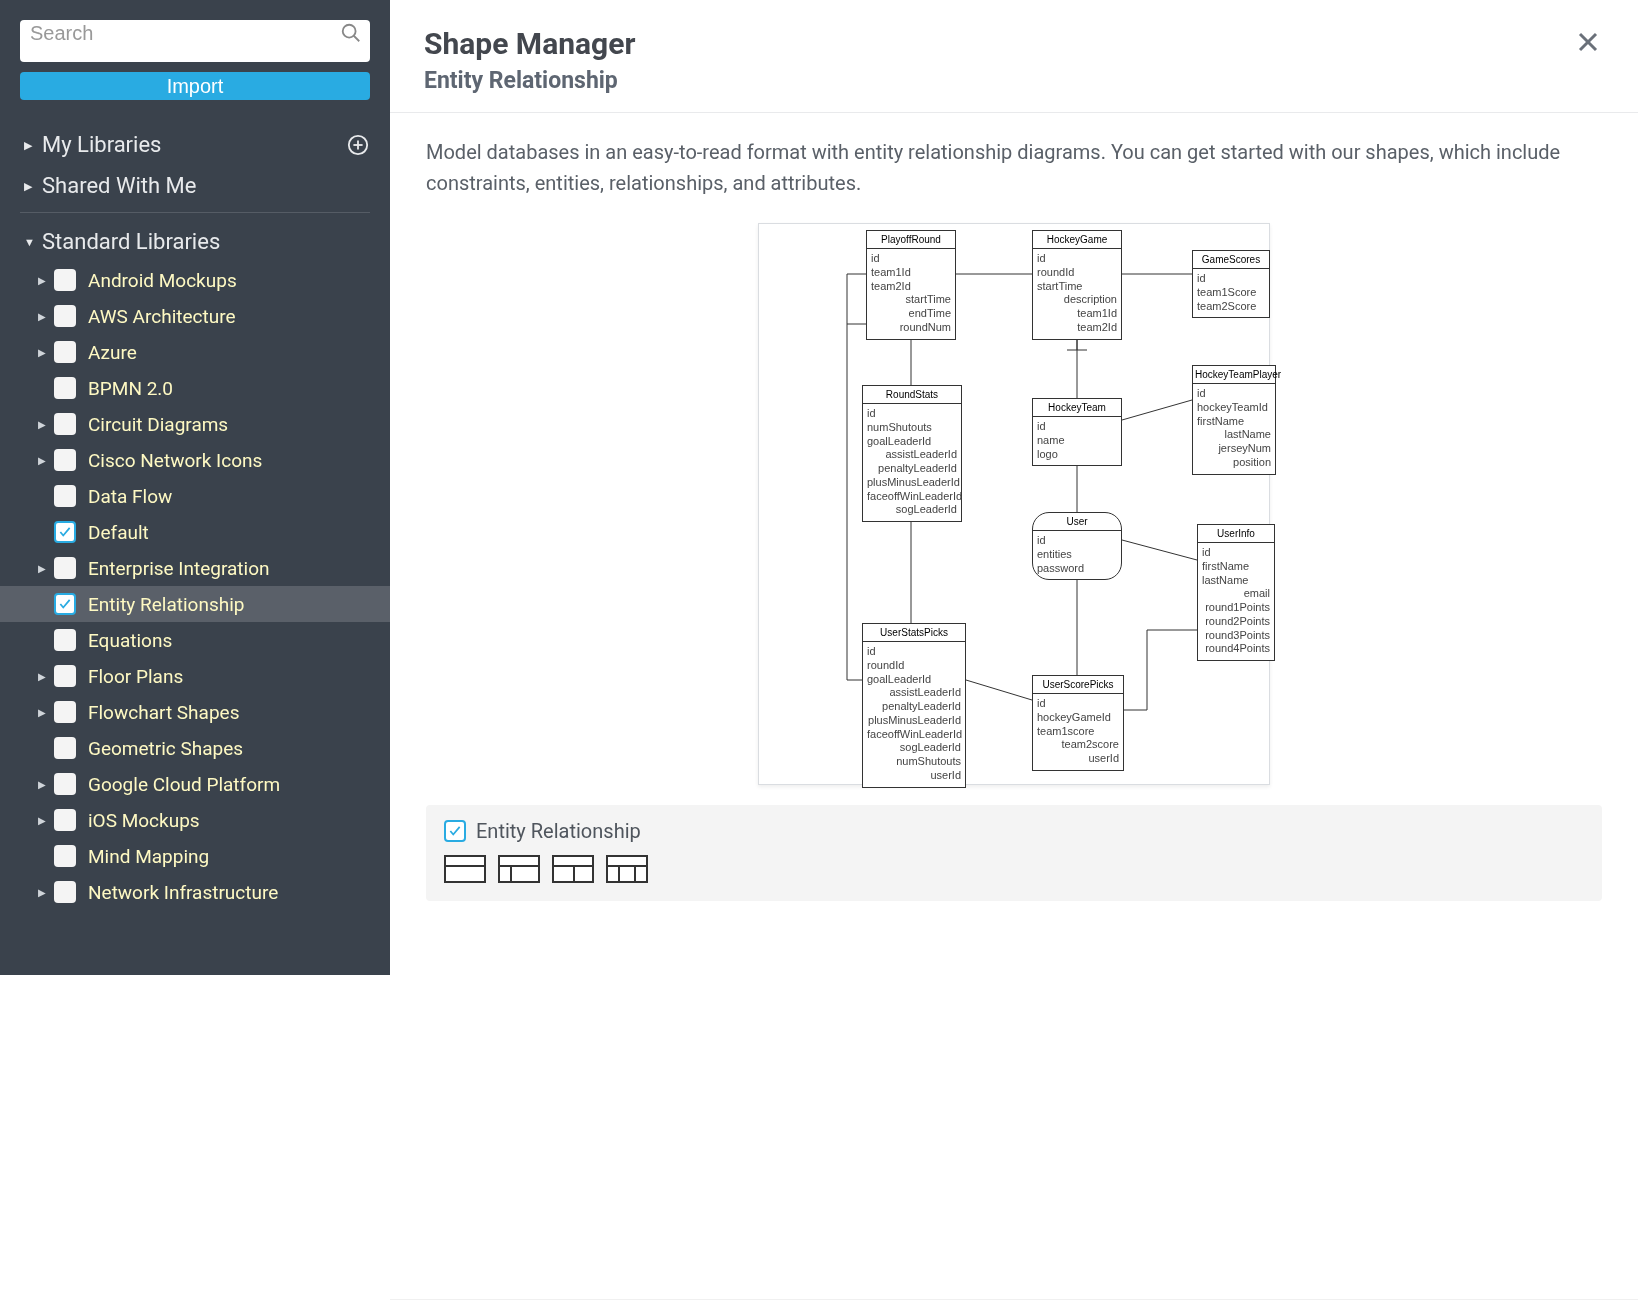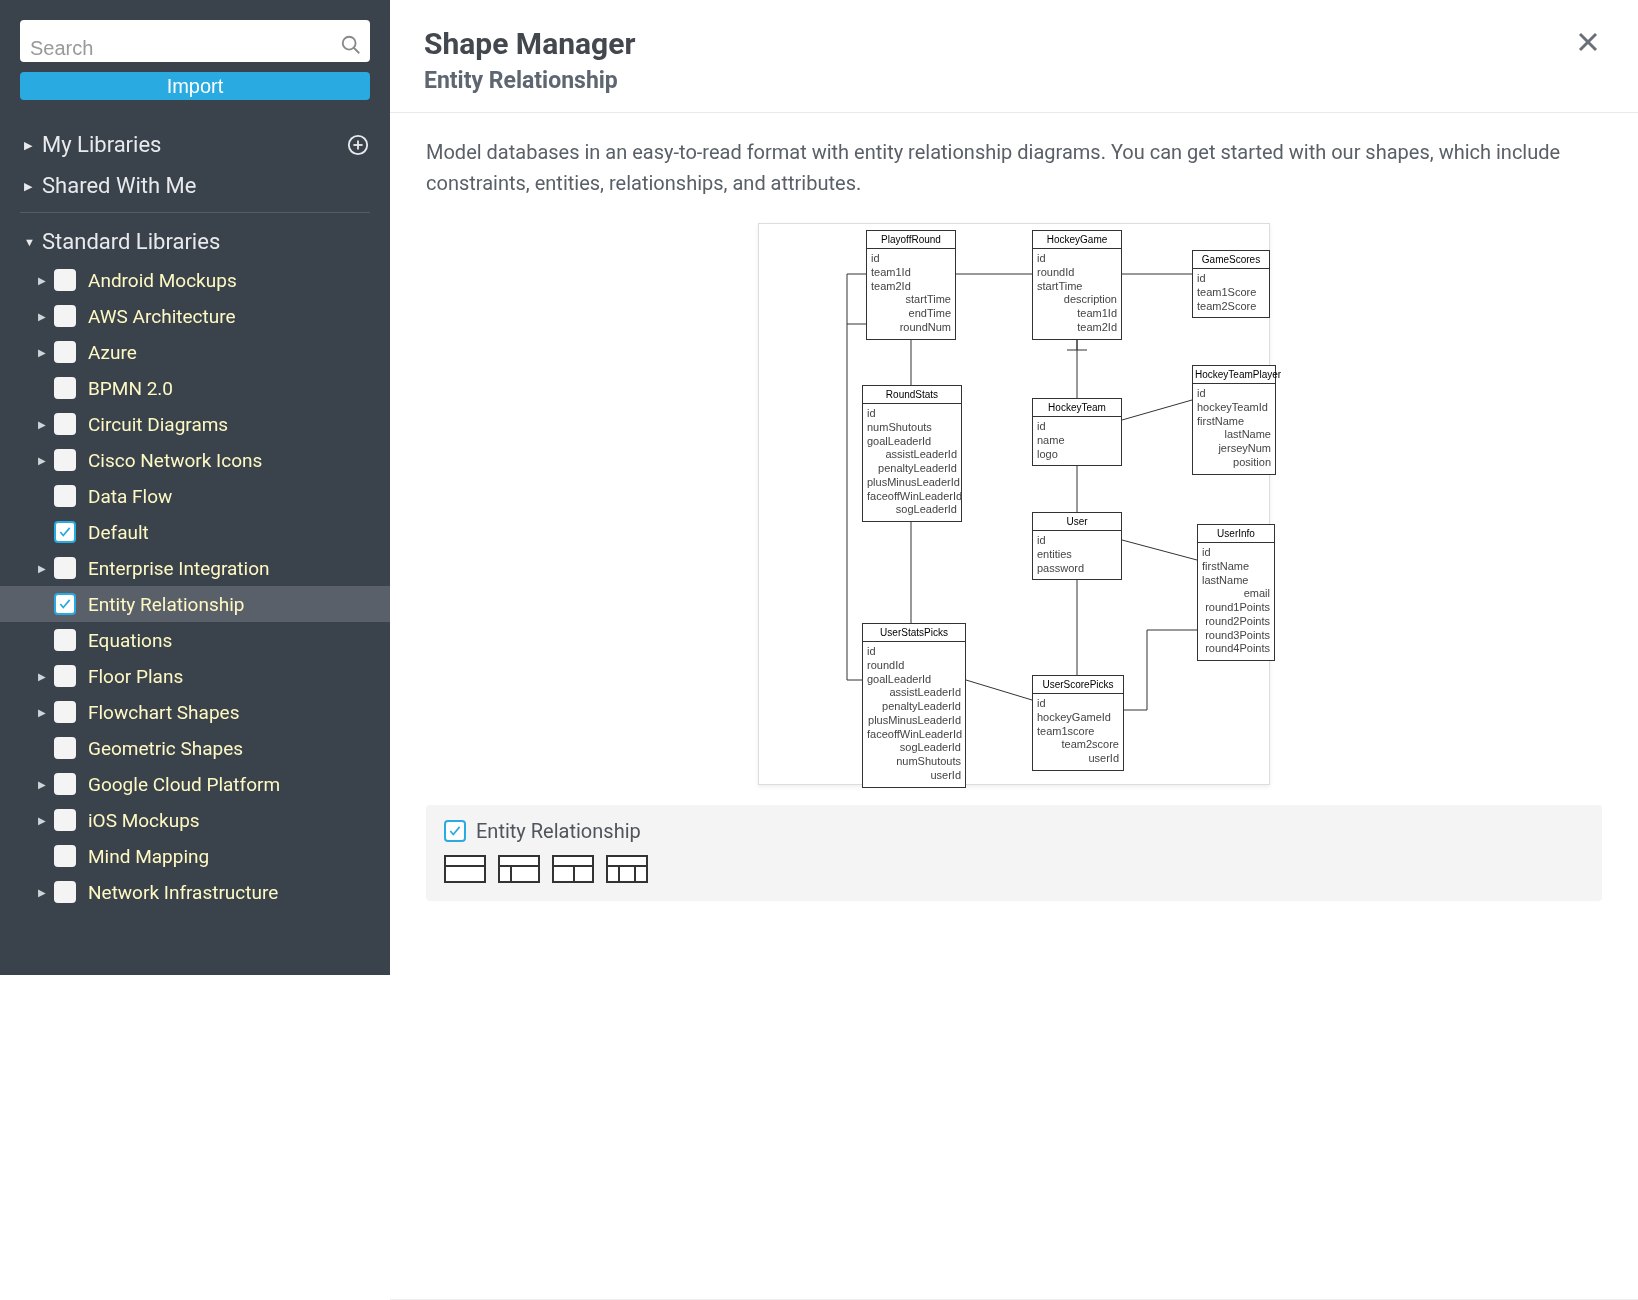--- a/index.html
+++ b/index.html
@@ -12,21 +12,21 @@
     background: #3a424c;
     color: #e8eaec;
     display: flex;
     flex-direction: column;
     flex-shrink: 0;
     height: 975px;
   }
   .sidebar-top { padding: 20px 20px 10px 20px; }
   .search-row {
     display: flex;
-    align-items: flex-end;
+    align-items: flex-start;
     background: #fff;
     border-radius: 4px;
     padding: 2px 8px 2px 10px;
     height: 42px;
   }
   .search-row input {
     flex: 1;
     border: none;
     outline: none;
     font-size: 20px;
@@ -426,21 +426,21 @@
             <div class="ent-title">HockeyTeamPlayer</div>
             <div class="ent-body">
               <div class="fld">id</div>
               <div class="fld">hockeyTeamId</div>
               <div class="fld">firstName</div>
               <div class="fld right">lastName</div>
               <div class="fld right">jerseyNum</div>
               <div class="fld right">position</div>
             </div>
           </div>
-          <div class="entity" style="left: 245px; top: 282px; width: 90px;">
+          <div class="entity" style="left: 245px; top: 282px; width: 90px; border-radius: 17px;">
             <div class="ent-title">User</div>
             <div class="ent-body">
               <div class="fld">id</div>
               <div class="fld">entities</div>
               <div class="fld">password</div>
             </div>
           </div>
           <div class="entity" style="left: 410px; top: 294px; width: 78px;">
             <div class="ent-title">UserInfo</div>
             <div class="ent-body">

